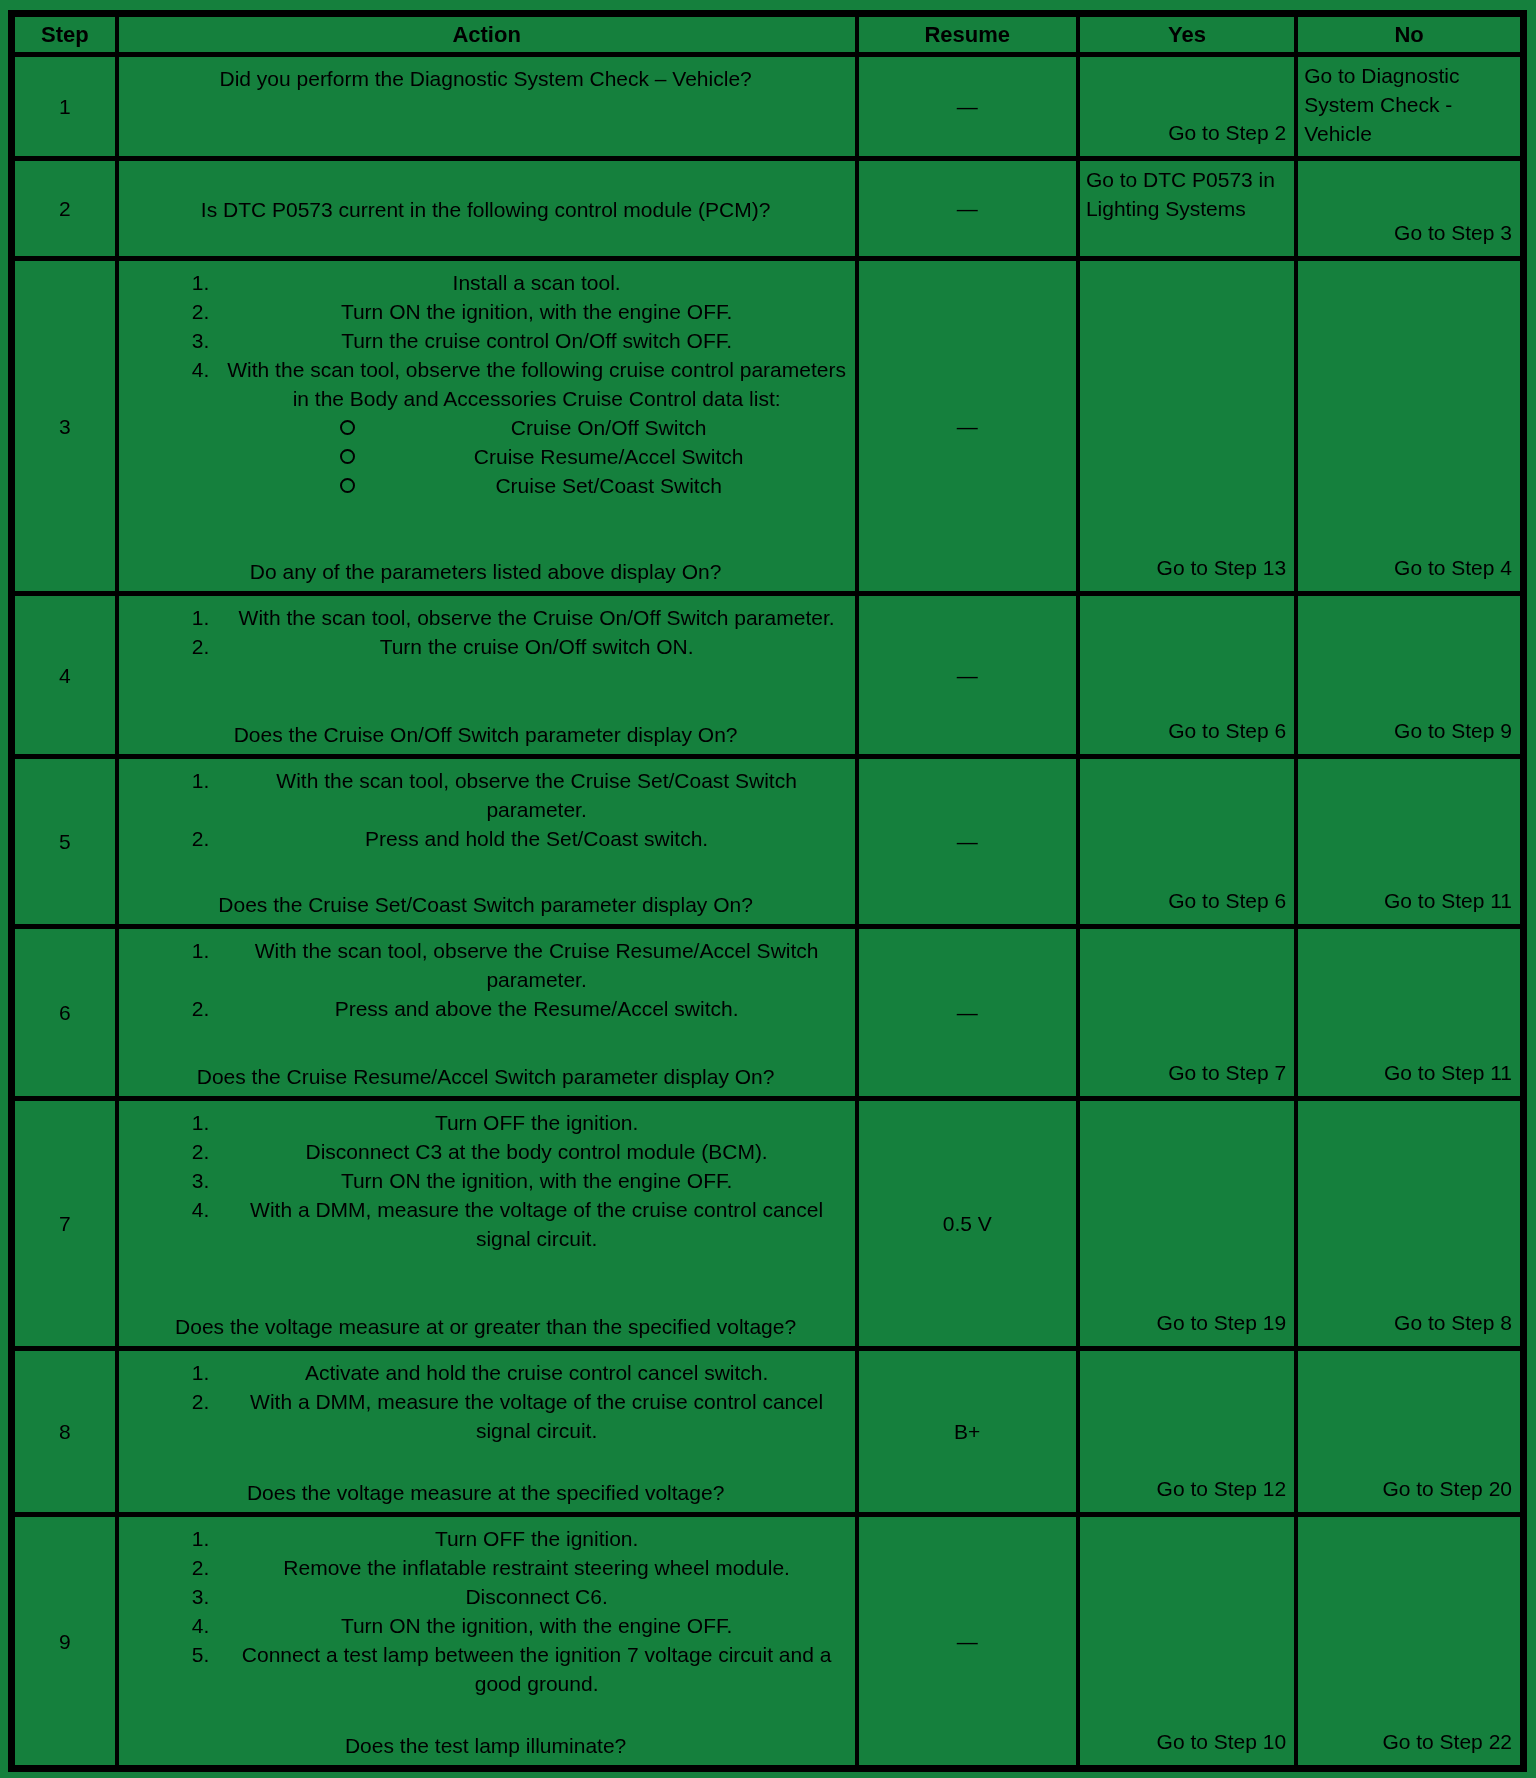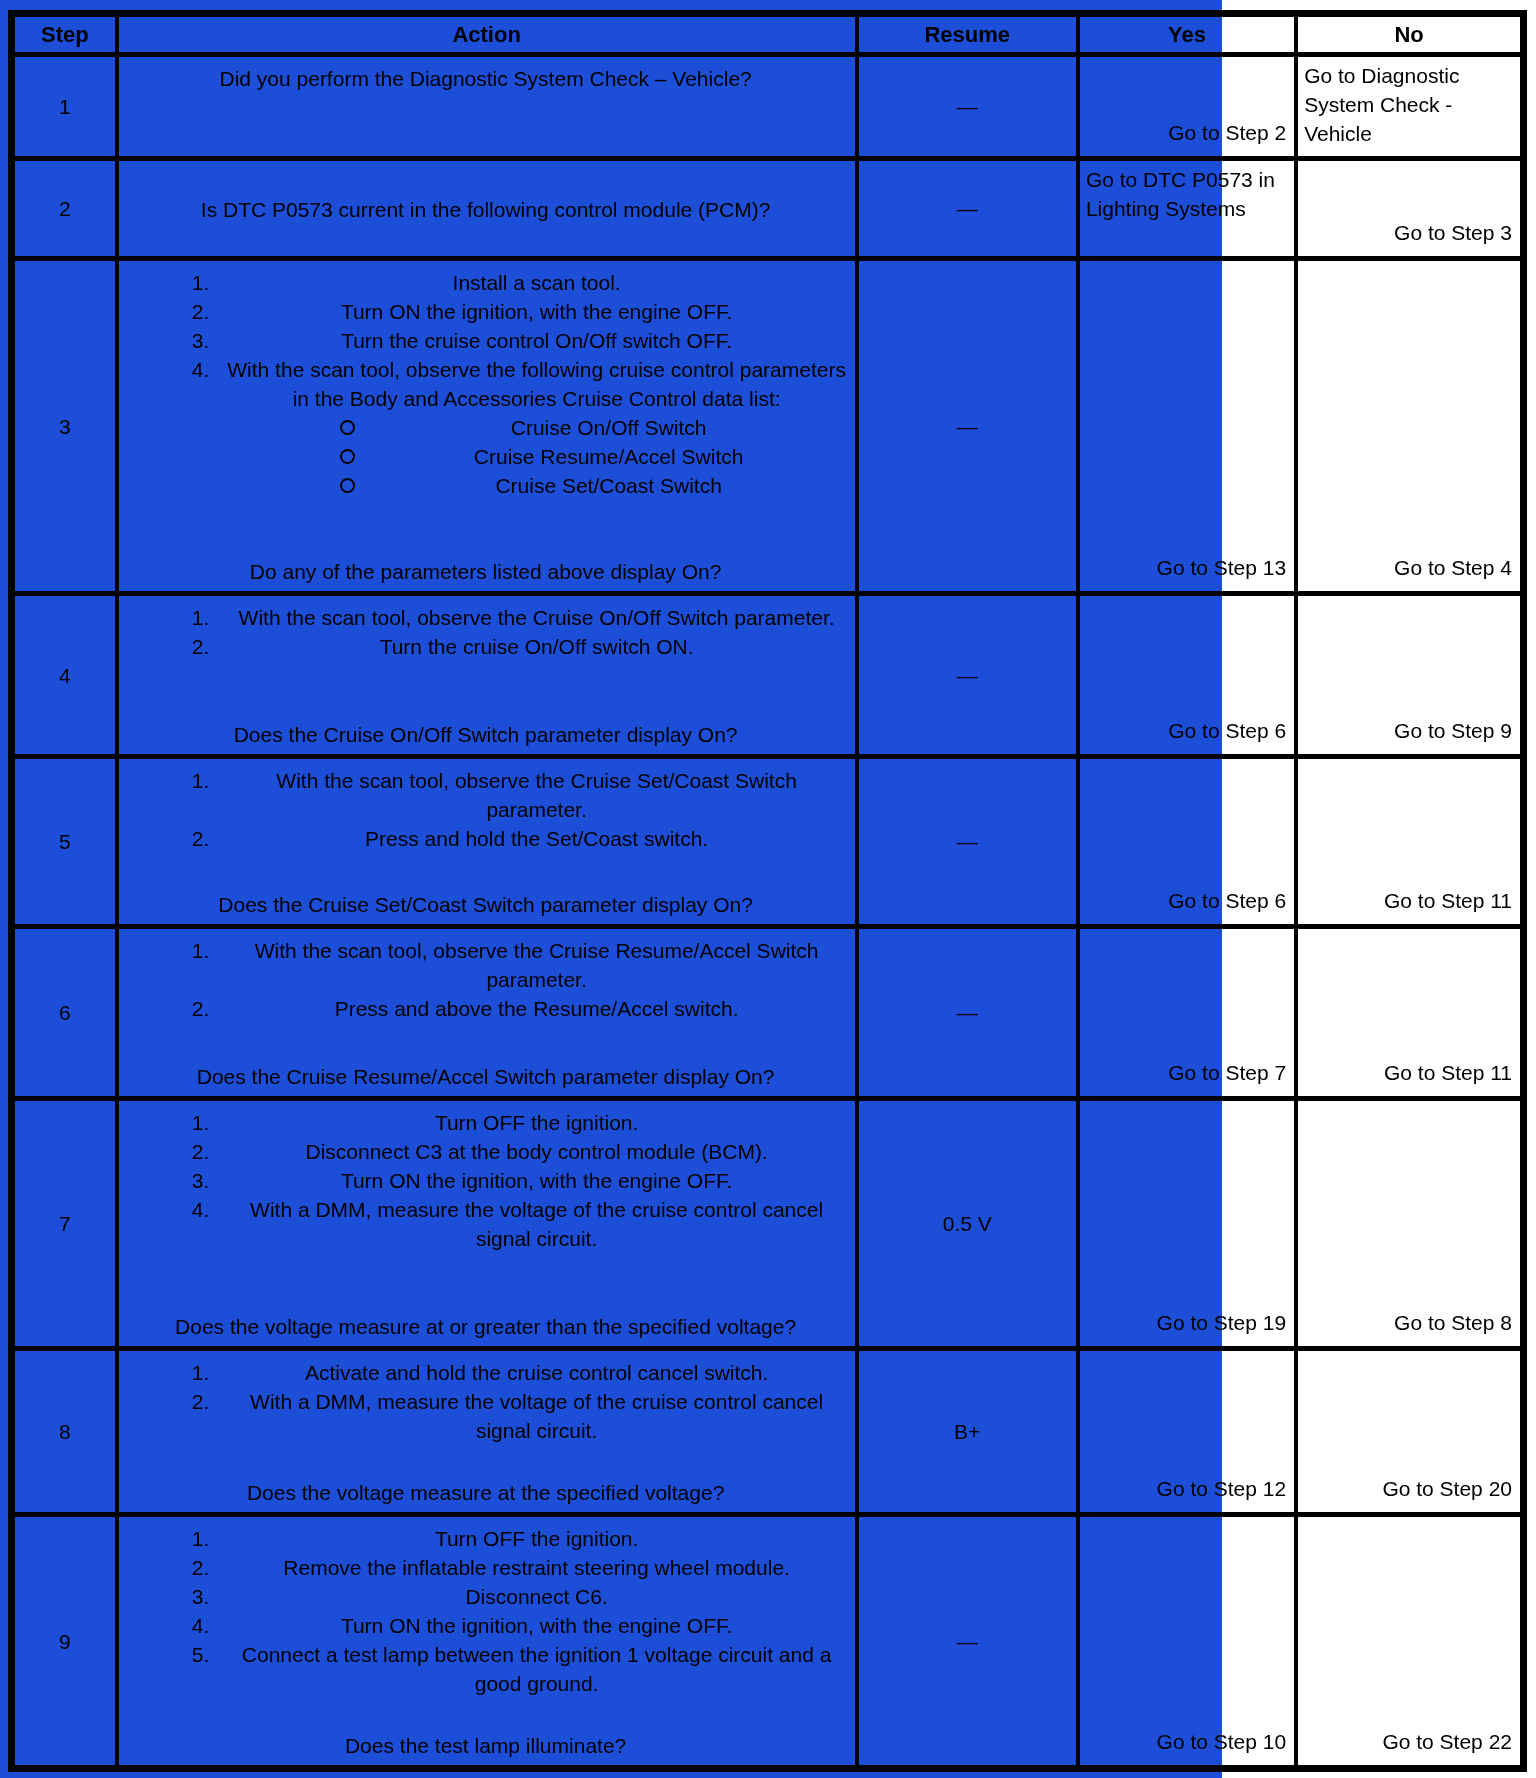--- a/index.html
+++ b/index.html
@@ -3,25 +3,25 @@
 <meta charset="utf-8">
 <style>
   html, body {
     margin: 0;
     padding: 0;
     background: #ffffff;
     color: #000000;
     font-family: "Liberation Sans", "DejaVu Sans", sans-serif;
   }
   .page {
-    width: 1222px;
+    width: 1536px;
     height: 1778px;
     box-sizing: border-box;
     padding: 10px 8px 0 8px;
-    background: #1d4ed8;
+    background: #15803d;
   }
   table.diag {
     border-collapse: collapse;
     table-layout: fixed;
     width: 1519px;
     border: 7px solid #000000;
     font-size: 21px;
     line-height: 29px;
   }
   col.c-step   { width: 105px; }
@@ -321,21 +321,21 @@
               <div class="li">
                 <span class="num">3.</span>
                 <span class="li-text">Disconnect C6.</span>
               </div>
               <div class="li">
                 <span class="num">4.</span>
                 <span class="li-text">Turn ON the ignition, with the engine OFF.</span>
               </div>
               <div class="li">
                 <span class="num">5.</span>
-                <span class="li-text">Connect a test lamp between the ignition 1 voltage circuit and a good ground.</span>
+                <span class="li-text">Connect a test lamp between the ignition 7 voltage circuit and a good ground.</span>
               </div>
             </div>
       <div class="question q-bottom">Does the test lamp illuminate?</div>
     </td>
     <td class="values-cell">—</td>
     <td class="result-cell yes-cell">Go to Step 10</td>
     <td class="result-cell no-cell">Go to Step 22</td>
   </tr>
 </tbody>
   </table>

